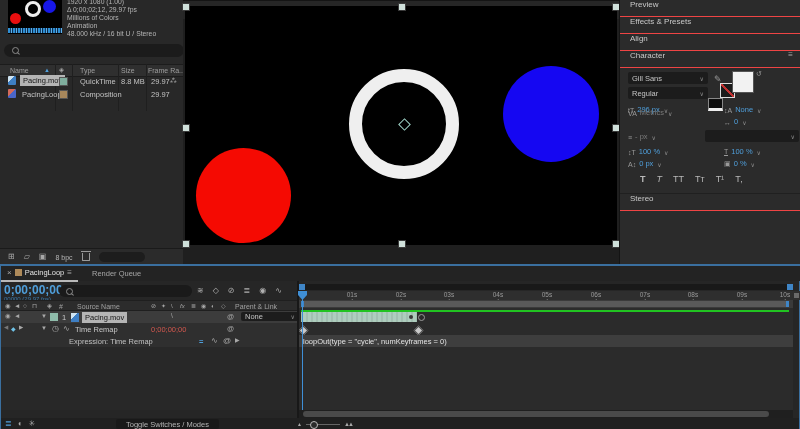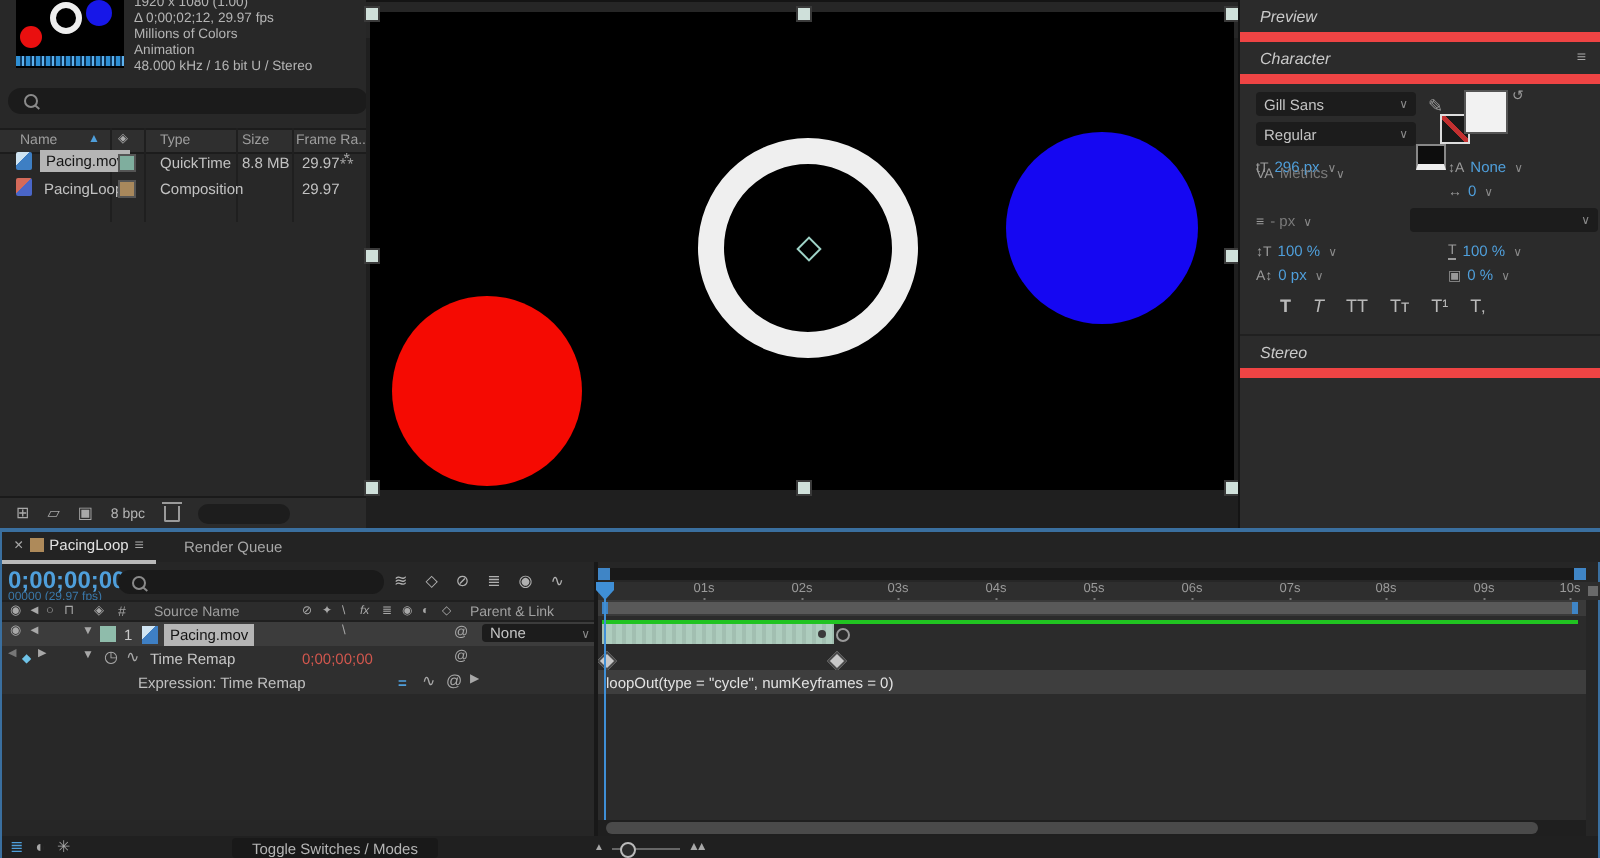--- a/index.html
+++ b/index.html
@@ -48,22 +48,22 @@
   #white-ring{left:164px;top:63px;width:84px;height:84px;border-radius:50%;border:13px solid #efefef;}
   #blue-circle{left:318px;top:60px;width:96px;height:96px;border-radius:50%;background:#1507f2;}
   .anchor{left:215px;top:114px;width:7px;height:7px;border:1px solid #9fd4c8;transform:rotate(45deg);}
   .handle{width:6px;height:6px;background:#cfe0da;border:1px solid #3a3a3a;margin:-3px;}
   #vtoolbar{left:0;top:246px;width:436px;height:18px;background:#262626;border-top:1px solid #141414;
       display:flex;align-items:center;gap:5px;padding-left:5px;font-size:7.5px;color:#b0b0b0;white-space:nowrap;}
   .chan-dot{width:3px;height:3px;border-radius:50%;display:inline-block;}
 
   
   #rightpanel{left:619px;top:0;width:181px;height:264px;background:#2b2b2b;border-left:1px solid #141414;}
-  .sect{position:relative;height:16px;border-bottom:5px solid #ef4444;display:flex;align-items:center;
-      padding-left:10px;font-size:8px;color:#c9c9c9;font-style:italic;}
+  .sect{position:relative;height:16px;border-bottom:1px solid #ef4444;display:flex;align-items:flex-start;
+      padding-left:10px;font-size:8px;color:#c9c9c9;}
   #char-body{position:relative;height:125px;border-bottom:1px solid #202020;font-size:7.5px;}
   .crow{position:absolute;display:flex;align-items:flex-end;}
   .cico{color:#9a9a9a;font-size:7px;margin-right:3px;}
   .cval{color:#4f9fdb;margin-right:2px;}
   .cval.dim{color:#7a7a7a;}
   .swatch-fill{position:absolute;left:112px;top:3px;width:20px;height:20px;background:#f2f2f2;border:1px solid #555;}
   .swatch-stroke{position:absolute;left:100px;top:15px;width:13px;height:13px;background:#1a1a1a;border:1px solid #ddd;
       background-image:linear-gradient(45deg,transparent 43%,#c23030 43%,#c23030 57%,transparent 57%);}
   .swatch-bw{position:absolute;left:88px;top:30px;width:13px;height:9px;background:#0d0d0d;border:1px solid #888;border-bottom:3px solid #eee;}
   .fauxT{color:#b9b9b9;font-size:9px;margin-right:11px;}
@@ -221,20 +221,26 @@
       <span class="ico">✳</span>
       <span class="blue">+0.0</span>
     </div>
   </div>
 
   <div id="rightpanel" class="abs">
     <div class="sect">
         <span>Preview</span>
       </div>
     <div class="sect">
+        <span>Effects &amp; Presets</span>
+      </div>
+    <div class="sect">
+        <span>Align</span>
+      </div>
+    <div class="sect">
       <span>Character</span>
       <span class="ico" style="position:absolute;right:8px">≡</span>
     </div>
     <div id="char-body">
       <div class="crow" style="left:8px;top:4px">
         <span class="dd" style="width:72px;height:12px">
             <span>Gill Sans</span>
             <span class="caret">∨</span>
           </span>
         <span class="cico" style="margin-left:6px;font-size:9px">✎</span>

